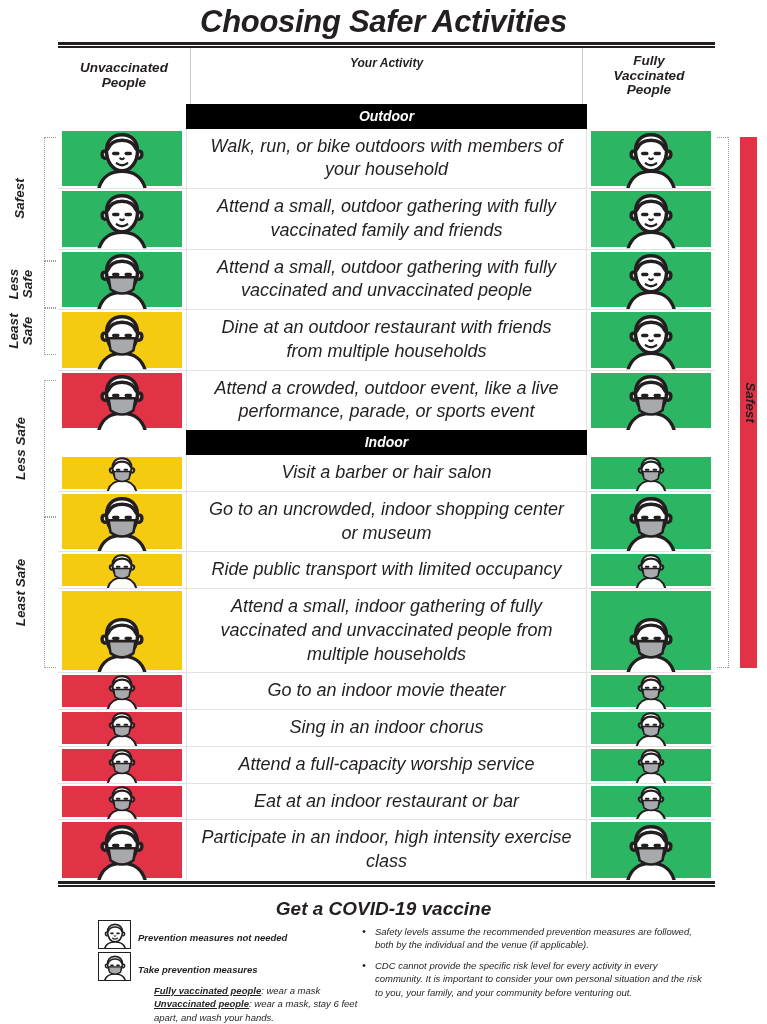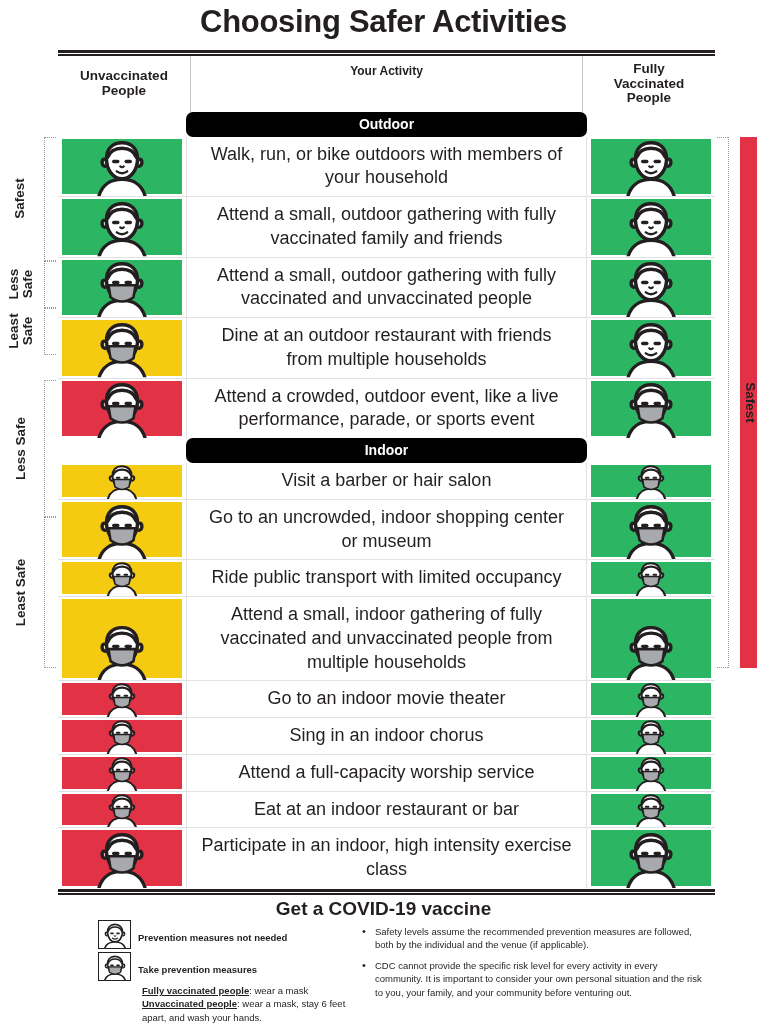--- a/index.html
+++ b/index.html
@@ -3,33 +3,33 @@
 <meta charset="utf-8">
 <style>
   html,body{margin:0;padding:0;}
   body{
     width:767px;height:1024px;
     background:#ffffff;
     font-family:"Liberation Sans", sans-serif;
     color:#231f20;
     overflow:hidden;
   }
-  .page{position:relative;width:767px;height:1024px;}
+  .page{position:relative;width:767px;height:1024px;font-style:italic;}
 
   
   .title{
     position:absolute;left:0;top:4px;width:767px;
     text-align:center;
     font-size:31px;font-weight:bold;
     letter-spacing:-0.3px;
     color:#231f20;
   }
 
   
-  .table-wrap{position:absolute;left:58px;top:50px;width:657px;}
+  .table-wrap{position:absolute;left:58px;top:42px;width:657px;}
   .top-rule{height:3px;background:#231f20;border-bottom:1px solid #fff;}
   .top-rule2{height:2px;background:#231f20;margin-bottom:0px;}
   .bottom-rule{height:3px;background:#231f20;margin-top:1px;}
   .bottom-rule2{height:2px;background:#231f20;margin-top:1px;}
 
   
   .hdr{display:flex;align-items:stretch;}
   .hdr .colL,.hdr .colR{
     width:128px;flex:0 0 128px;
     display:flex;align-items:center;justify-content:center;
@@ -40,21 +40,21 @@
   .hdr .colR{border-right:none;border-left:1px solid #c9c9c9;}
   .hdr .colM{
     flex:1 1 auto;display:flex;flex-direction:column;justify-content:flex-start;
   }
   .hdr .colM .act{
     text-align:center;font-weight:bold;font-size:12px;
     padding:8px 0 7px 0;
   }
   .band{
     background:#000;color:#fff;text-align:center;
-    font-weight:bold;font-size:14px;padding:4px 0 5px 0;border-radius:7px;
+    font-weight:bold;font-size:14px;padding:4px 0 5px 0;
   }
   .band-row{display:flex;}
   .band-row .sp{width:128px;flex:0 0 128px;background:#fff;}
   .band-row .bandc{flex:1 1 auto;}
 
   
   .row{display:flex;align-items:stretch;border-top:1px solid #e2e2e2;}
   .row.first{border-top:none;}
   .cell-icon{
     width:128px;flex:0 0 128px;
@@ -112,21 +112,21 @@
   .legend{position:absolute;left:98px;top:920px;width:260px;}
   .leg-item{display:flex;align-items:center;margin-bottom:3px;}
   .leg-box{
     width:31px;height:27px;flex:0 0 31px;
     border:1.6px solid #231f20;background:#fff;margin-right:7px;
     position:relative;overflow:hidden;
   }
   .leg-box svg{position:absolute;left:50%;top:1px;transform:translateX(-50%);
     width:26px;height:26px;}
   .leg-txt{font-size:9.5px;font-weight:bold;line-height:1.25;padding-top:7px;}
-  .leg-sub{font-size:9.5px;line-height:1.4;margin-top:1px;margin-left:44px;}
+  .leg-sub{font-size:9.5px;line-height:1.4;margin-top:1px;margin-left:56px;}
   .leg-sub .u{text-decoration:underline;font-weight:bold;}
 
   .bullets{position:absolute;left:362px;top:925px;width:345px;}
   .bul{display:flex;font-size:9.5px;line-height:1.42;margin-bottom:7px;}
   .bul .dot{flex:0 0 13px;font-size:11px;line-height:1.25;}
   .bul .bt{flex:1 1 auto;}
 </style>
 </head>
 <body>
 

